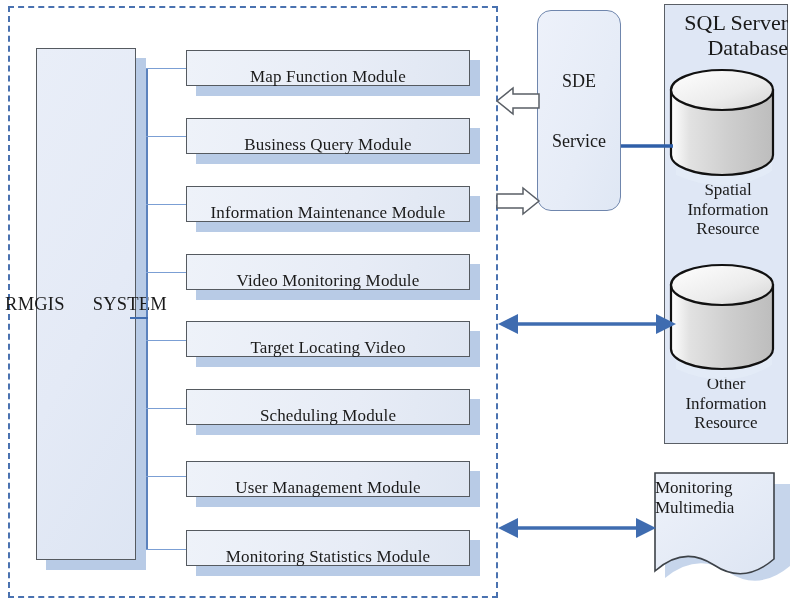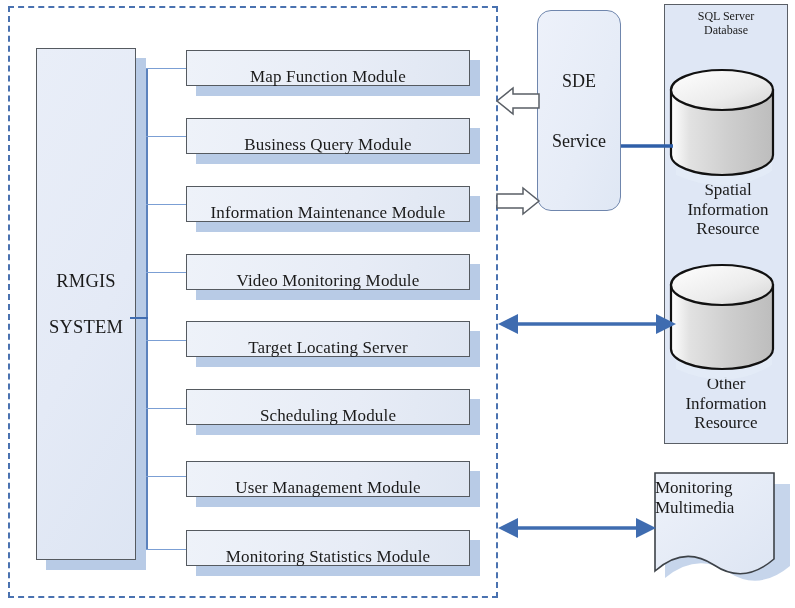--- a/index.html
+++ b/index.html
@@ -40,21 +40,21 @@
     background: #b8cbe6;
   }
   .rmgis-box {
     position: absolute;
     left: 36px; top: 48px;
     width: 100px; height: 512px;
     background: linear-gradient(120deg, #e9eef8 0%, #e4eaf6 55%, #dde5f3 100%);
     border: 1.6px solid #555a60;
     box-sizing: border-box;
     display: flex;
-    flex-direction: column;
+    flex-direction: row;
     align-items: center;
     justify-content: center;
     gap: 28px;
   }
   .rmgis-line {
     font-size: 18.5px;
     letter-spacing: .2px;
     line-height: 1;
     white-space: nowrap;
   }
@@ -128,22 +128,22 @@
     left: 664px; top: 4px;
     width: 124px; height: 440px;
     background: #dfe7f5;
     border: 1.3px solid #5a5f66;
     box-sizing: border-box;
   }
   .panel-title {
     position: absolute;
     left: 0; top: 8px;
     width: 100%;
-    text-align: center;
-    font-size: 12px;
+    text-align: right;
+    font-size: 22px;
     line-height: 1.15;
   }
   .res-caption {
     position: absolute;
     width: 100%;
     text-align: center;
     font-size: 17px;
     line-height: 1.15;
   }
 
@@ -204,21 +204,21 @@
     <span class="module-label">Information Maintenance Module</span>
   </div>
 
   <div class="module-shadow" style="left:196px; top:264px;"></div>
   <div class="module-box" style="left:186px; top:254px;">
     <span class="module-label">Video Monitoring Module</span>
   </div>
 
   <div class="module-shadow" style="left:196px; top:331px;"></div>
   <div class="module-box" style="left:186px; top:321px;">
-    <span class="module-label">Target Locating Server</span>
+    <span class="module-label">Target Locating Video</span>
   </div>
 
   <div class="module-shadow" style="left:196px; top:399px;"></div>
   <div class="module-box" style="left:186px; top:389px;">
     <span class="module-label">Scheduling Module</span>
   </div>
 
   <div class="module-shadow" style="left:196px; top:471px;"></div>
   <div class="module-box" style="left:186px; top:461px;">
     <span class="module-label">User Management Module</span>

